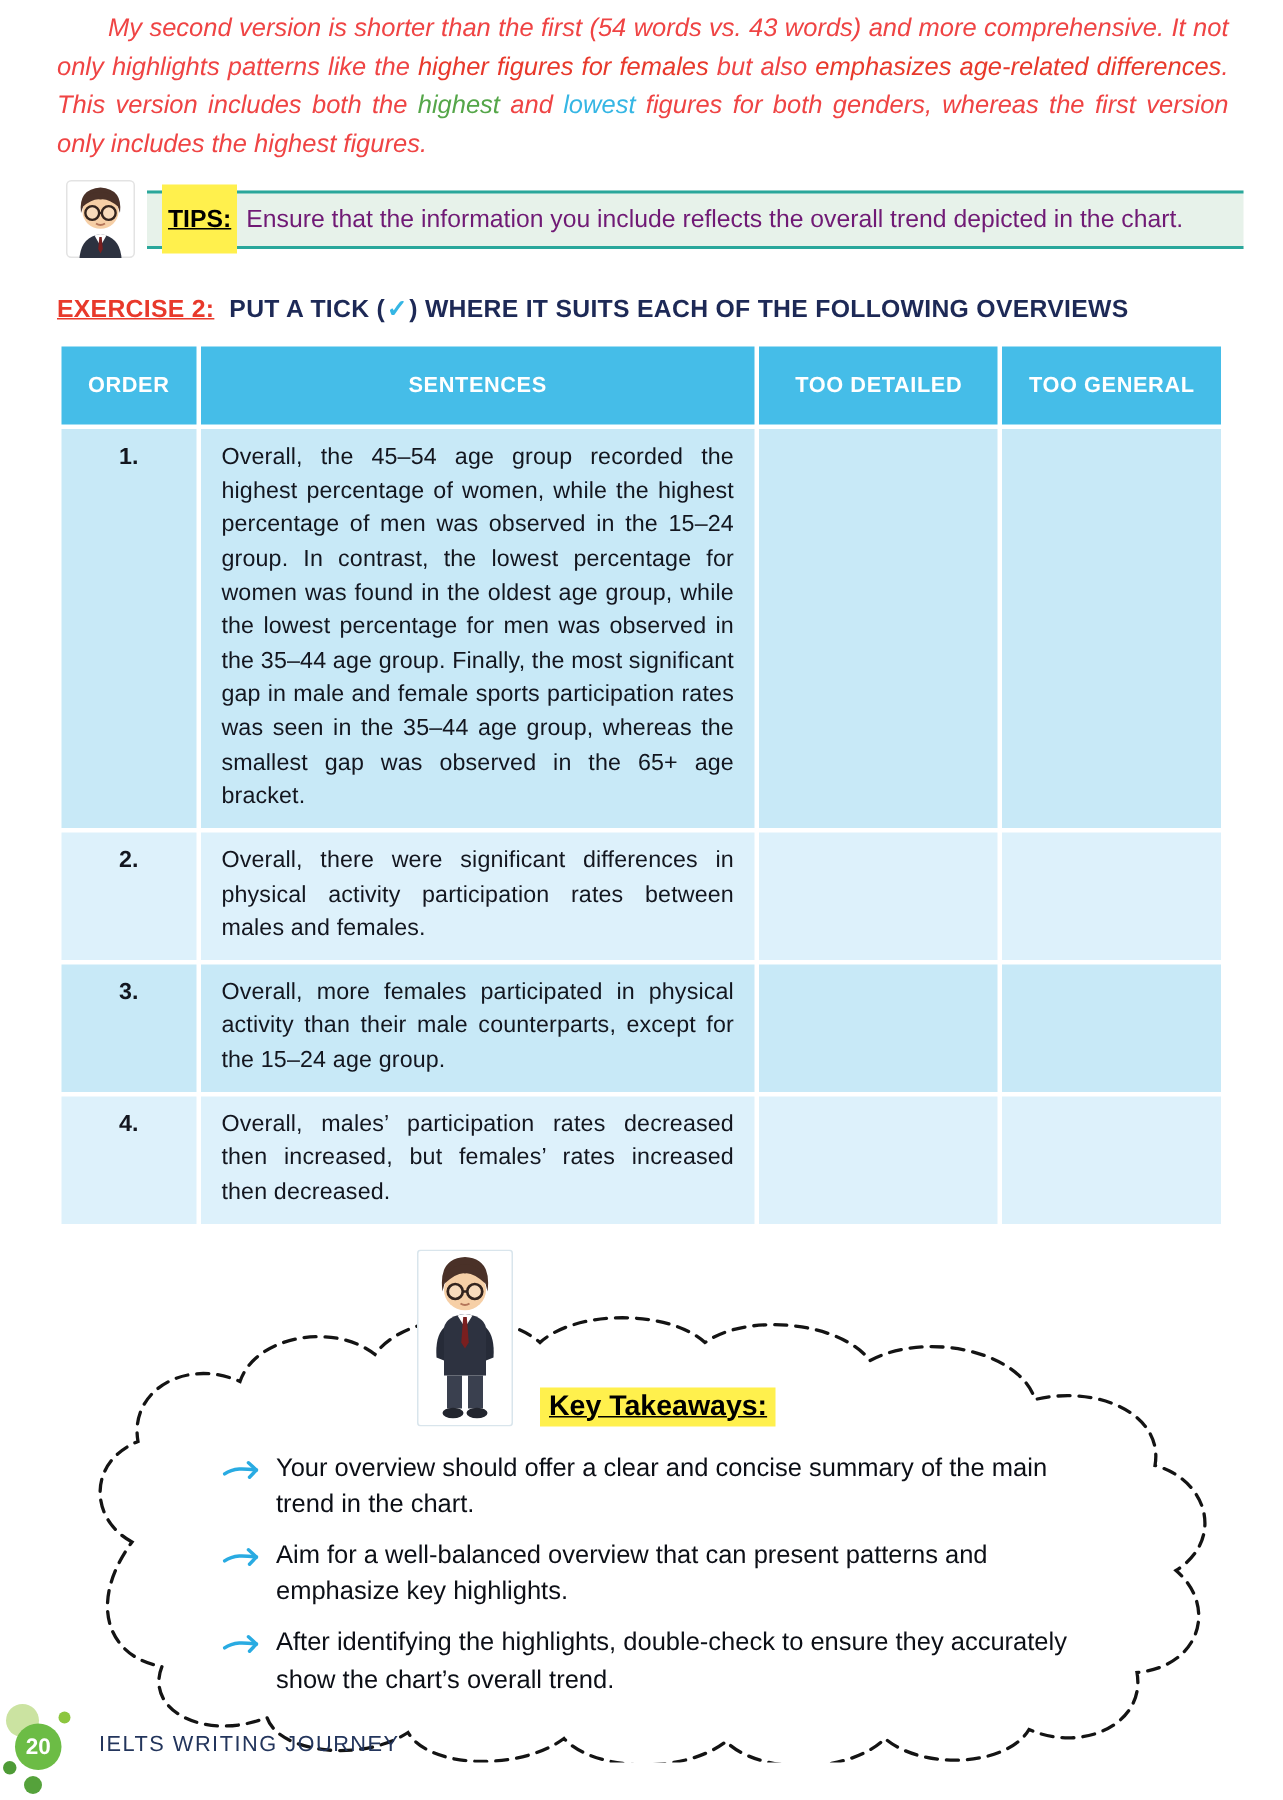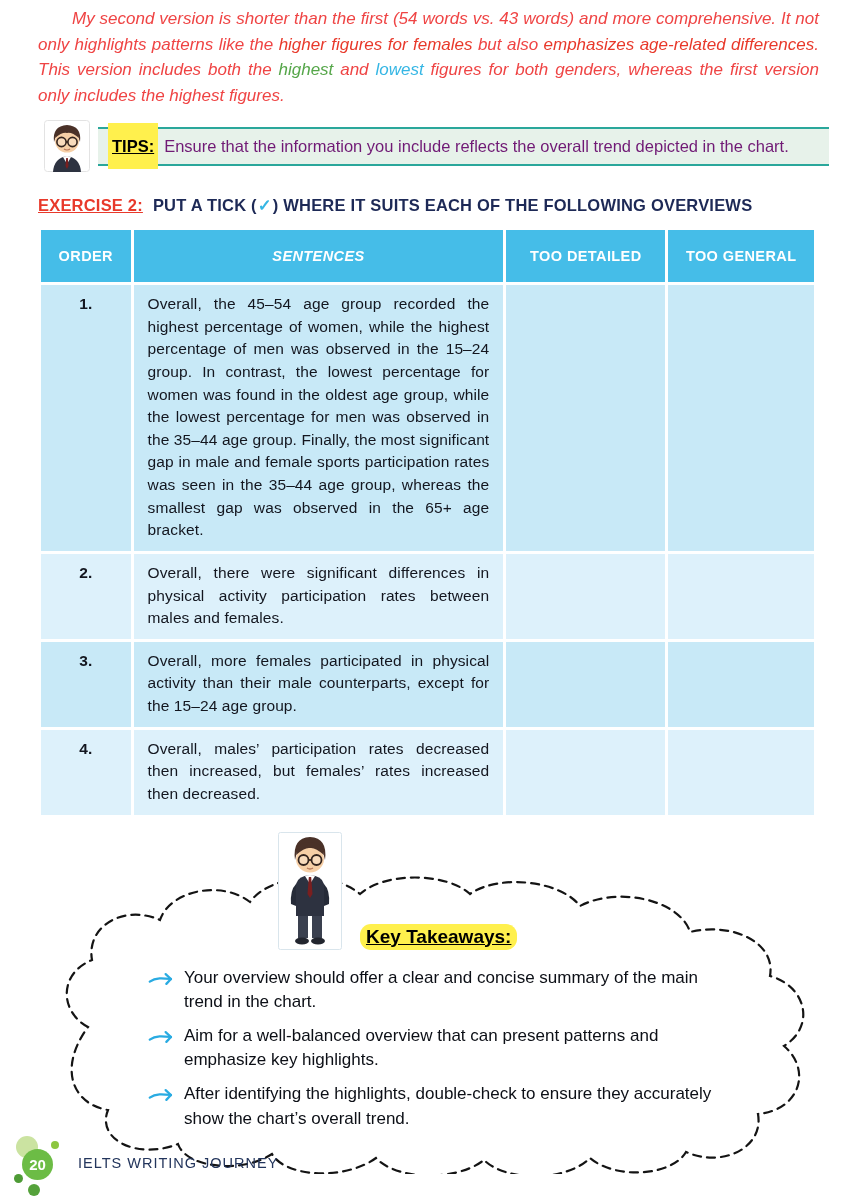--- a/index.html
+++ b/index.html
@@ -65,21 +65,21 @@
   .exercise-table th {
     background: var(--table-header);
     color: #ffffff;
     font-size: 14.5px;
     font-weight: bold;
     letter-spacing: 0.4px;
     padding: 18px 4px;
     text-align: center;
   }
   .col-order { width: 80px; }
-  .col-sentence { width: 330px; font-style: italic; }
+  .col-sentence { width: 330px; }
   .col-detailed { width: 142px; }
   .col-general { width: 130px; }
   .exercise-table tbody td { vertical-align: top; }
   .row-odd td  { background: var(--row-odd); }
   .row-even td { background: var(--row-even); }
   .order-cell {
     text-align: center; font-weight: bold; font-size: 15.5px;
     padding-top: 10px; color: #13161f;
   }
   .sentence-cell {
@@ -88,29 +88,29 @@
   }
   .tick-cell { min-width: 20px; }
 
   
   .takeaways { position: relative; height: 350px; margin-top: 14px; }
   .cloud-svg { position: absolute; left: 28px; top: 30px; width: 800px; height: 312px; z-index: 0; }
   .tk-avatar { position: absolute; left: 278px; top: 0; z-index: 3; line-height: 0; }
   .tk-title {
     position: absolute; left: 360px; top: 92px; z-index: 2;
     font-size: 19px; font-weight: bold; text-decoration: underline;
-    background: var(--highlight-yellow); padding: 2px 6px; color: #000; border-radius: 11px;
+    background: var(--highlight-yellow); padding: 2px 6px; color: #000;
   }
   .tk-list { position: absolute; left: 148px; top: 134px; width: 568px; z-index: 2; }
   .tk-item { display: flex; align-items: flex-start; margin-bottom: 9px; }
   .tk-arrow { flex: 0 0 36px; margin-top: 3px; line-height: 0; }
   .tk-text { font-size: 17px; line-height: 1.45; color: #0c0f16; }
 
   
-  .footer { position: absolute; left: 14px; bottom: 10px; display: flex; align-items: center; height: 54px; }
+  .footer { position: absolute; left: 2px; bottom: 10px; display: flex; align-items: center; height: 54px; }
   .page-badge { position: relative; width: 52px; height: 54px; }
   .badge-light { position: absolute; left: 2px; top: 0; width: 22px; height: 22px; border-radius: 50%; background: #cbe3a1; }
   .badge-main {
     position: absolute; left: 8px; top: 13px; width: 31px; height: 31px; border-radius: 50%;
     background: var(--footer-green); color: #fff; font-weight: bold; font-size: 15px;
     display: flex; align-items: center; justify-content: center;
   }
   .badge-dot1 { position: absolute; left: 0; top: 38px; width: 9px; height: 9px; border-radius: 50%; background: #4e9b36; }
   .badge-dot2 { position: absolute; left: 37px; top: 5px; width: 8px; height: 8px; border-radius: 50%; background: #8cc63f; }
   .badge-dot3 { position: absolute; left: 14px; top: 48px; width: 12px; height: 12px; border-radius: 50%; background: #55a23b; }

